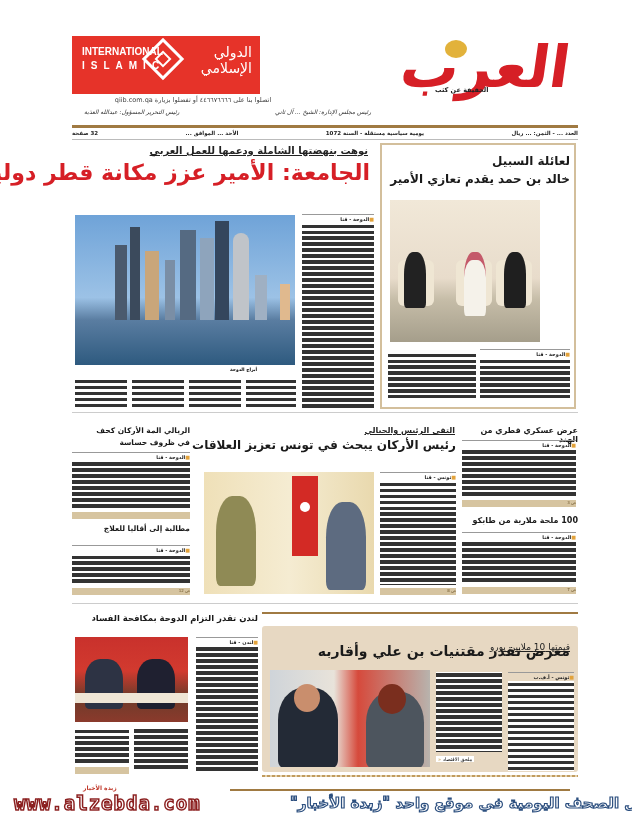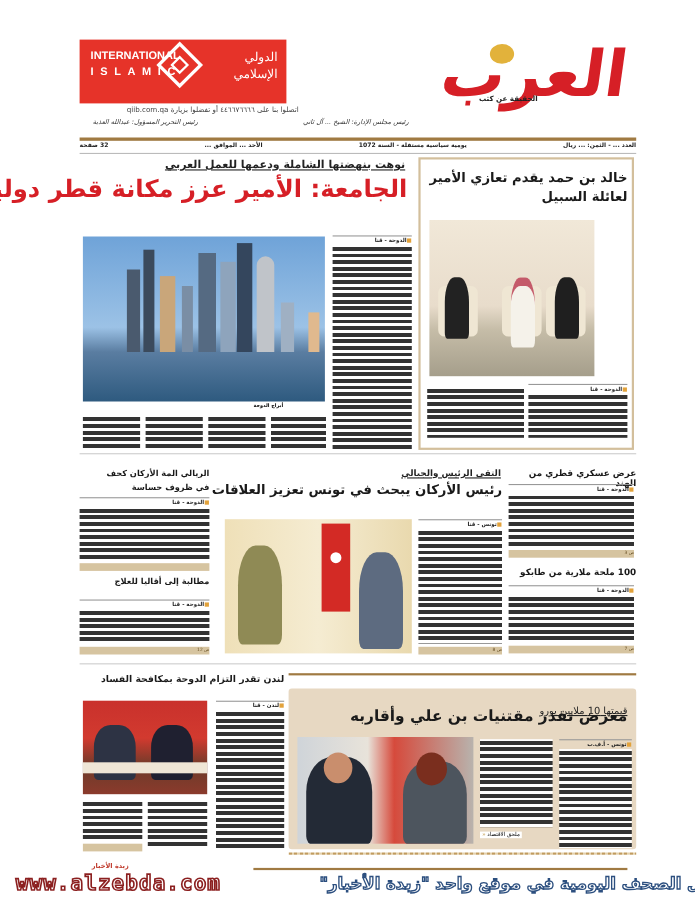--- a/index.html
+++ b/index.html
@@ -4,21 +4,21 @@
 <style>
   html,body{margin:0;padding:0;background:#fff;}
   body{width:632px;height:818px;position:relative;overflow:hidden;font-family:"DejaVu Sans",sans-serif;direction:rtl;}
   .abs{position:absolute;}
   
   .ad-box{left:72px;top:36px;width:188px;height:58px;background:#e63329;}
   .ad-en{left:82px;top:45px;color:#fff;font-family:"Liberation Sans",sans-serif;font-weight:bold;font-size:10px;line-height:14px;direction:ltr;text-align:left;}
   .ad-en .l2{letter-spacing:6px;}
   .ad-logo{left:148px;top:44px;width:30px;height:30px;border:3px solid #fff;transform:rotate(45deg);box-sizing:border-box;}
   .ad-logo:after{content:"";position:absolute;left:6px;top:6px;width:12px;height:12px;border:2px solid #fff;box-sizing:border-box;}
-  .ad-ar{left:190px;top:44px;width:62px;color:#fff;font-size:11px;line-height:16px;text-align:right;}
+  .ad-ar{left:190px;top:44px;width:62px;color:#fff;font-size:14px;line-height:16px;text-align:right;}
   .ad-contact{left:108px;top:96px;width:170px;font-size:6.5px;color:#444;text-align:center;}
   .brand{left:370px;top:34px;width:200px;height:74px;}
   .brand-text{position:absolute;right:0;top:-4px;font-family:"DejaVu Sans",sans-serif;font-weight:bold;font-size:58px;color:#d61f26;line-height:74px;letter-spacing:-2px;transform:skewX(-8deg);}
   .brand-tag{left:435px;top:86px;font-size:6.5px;font-weight:bold;color:#222;}
   .flame{left:445px;top:40px;width:22px;height:18px;border-radius:50%;background:#e2b23b;}
   .credits{top:108px;font-size:6px;color:#333;font-style:italic;}
   .rule-brown{left:72px;top:125px;width:506px;height:3px;background:#a07a42;}
   .dateline{left:72px;top:130px;width:506px;height:8px;font-size:5.5px;color:#222;display:flex;justify-content:space-between;font-weight:bold;}
   .rule-thin{left:72px;top:139px;width:506px;height:1px;background:#bbb;}
   
@@ -98,22 +98,22 @@
 
 <div class="abs byline" style="left:302px;top:214px;width:72px;"><span class="dot">■</span><span>الدوحة - قنا</span></div>
 <div class="abs body-txt fill" style="left:302px;top:223px;width:72px;height:186px;"></div>
 <div class="abs body-txt fill" style="left:75px;top:378px;width:52px;height:30px;"></div>
 <div class="abs body-txt fill" style="left:132px;top:378px;width:52px;height:30px;"></div>
 <div class="abs body-txt fill" style="left:189px;top:378px;width:52px;height:30px;"></div>
 <div class="abs body-txt fill" style="left:246px;top:378px;width:50px;height:30px;"></div>
 
 <div class="abs sidebar-box"></div>
 <div class="abs head-dark" style="left:386px;top:152px;width:184px;font-size:12px;line-height:18px;text-align:right;">
+  <div>لعائلة السبيل</div>
   <div>خالد بن حمد يقدم تعازي الأمير</div>
-  <div>لعائلة السبيل</div>
 </div>
 <div class="abs photo room" style="left:390px;top:200px;width:150px;height:142px;">
   <div class="sofa" style="left:8px;top:60px;width:36px;height:46px;"></div>
   <div class="sofa" style="left:66px;top:60px;width:36px;height:46px;"></div>
   <div class="sofa" style="left:106px;top:60px;width:36px;height:46px;"></div>
   <div class="person" style="left:14px;top:52px;width:22px;height:56px;background:#222;"></div>
   <div class="person" style="left:74px;top:52px;width:22px;height:56px;background:#f5f2ea;border-top:8px solid #c45a6a;"></div>
   <div class="person" style="left:114px;top:52px;width:22px;height:56px;background:#1f1f1f;"></div>
 </div>
 <div class="abs byline" style="left:480px;top:349px;width:90px;"><span class="dot">■</span><span>الدوحة - قنا</span></div>

